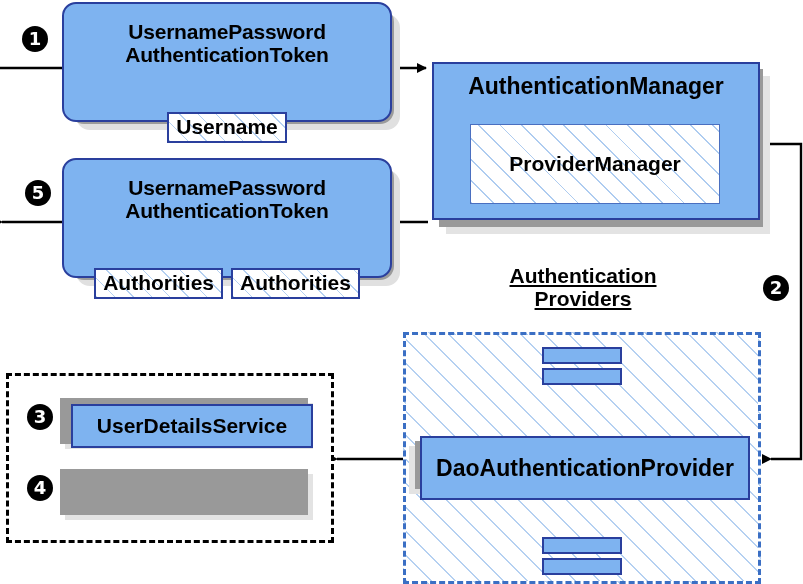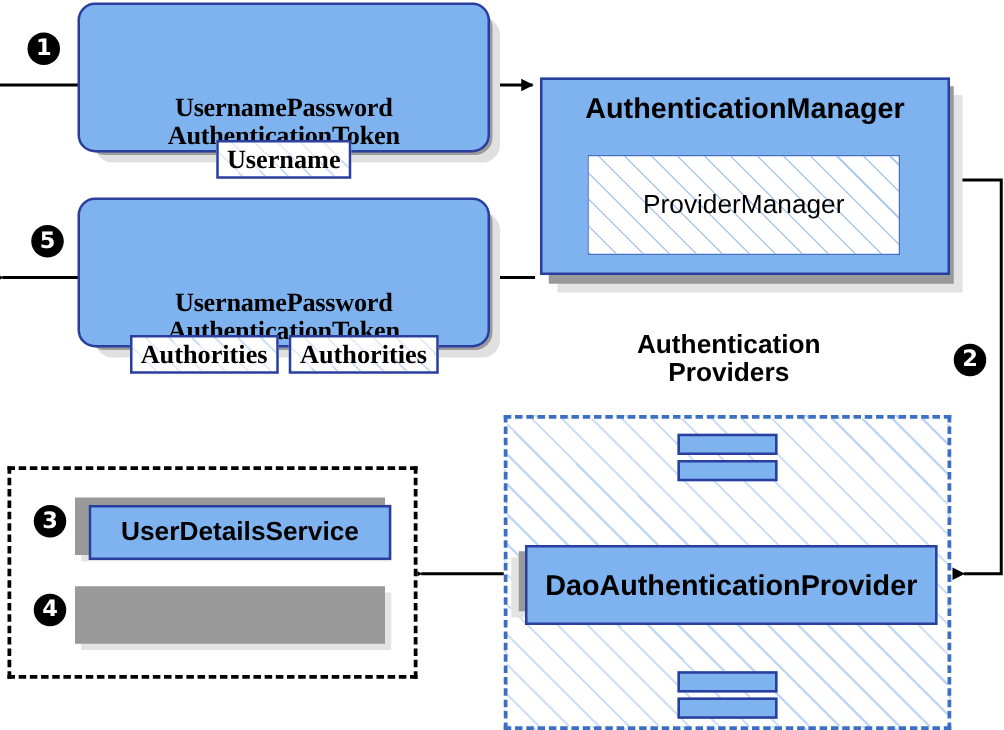--- a/index.html
+++ b/index.html
@@ -46,23 +46,22 @@
   }
   .shadow2 {
     position: absolute;
     background: #e3e3e3;
     z-index: 1;
   }
   
   .token {
     border-radius: 14px;
     flex-direction: column;
-    justify-content: flex-end;
-    padding-top: 7px;
-    font-family: Liberation Serif, serif;
+    justify-content: flex-start;
+    padding-top: 17px;
   }
   .token .title {
     font-size: 21px;
     letter-spacing: -0.2px;
     width: 100%;
     text-align: center;
   }
   .token-shadow {
     position: absolute;
     background: #9b9b9b;
@@ -121,21 +120,21 @@
         45deg,
         rgba(120,170,230,0.6) 0px,
         rgba(120,170,230,0.6) 1.3px,
         rgba(255,255,255,0) 1.3px,
         rgba(255,255,255,0) 15px
       ),
       #ffffff;
     display: flex;
     align-items: center;
     justify-content: center;
-    font-weight: normal;
+    font-weight: bold;
     font-size: 21px;
     color: #000;
   }
   
   .providers-container {
     position: absolute;
     box-sizing: border-box;
     border: 3px dashed #3b6fc4;
     background:
       repeating-linear-gradient(
@@ -259,21 +258,21 @@
   <div class="node token" style="left:62px; top:158px; width:330px; height:120px;">
     <div class="title">UsernamePassword</div>
     <div class="title">AuthenticationToken</div>
     <div class="attr-row" style="top:76px;">
       <div class="attr">Authorities</div>
       <div class="attr">Authorities</div>
     </div>
   </div>
   <div class="badge" style="left:25px; top:180px;">5</div>
 
-  <div class="section-label" style="left:443px; top:264px; width:280px;">
+  <div class="section-label" style="left:443px; top:264px; width:280px;text-decoration:underline;">
     <div>Authentication</div>
     <div>Providers</div>
   </div>
   <div class="badge" style="left:763px; top:275px;">2</div>
 
   <div class="providers-container" style="left:403px; top:332px; width:358px; height:252px;"></div>
 
   <div class="bar" style="left:542px; top:347px; width:80px; height:17px;"></div>
   <div class="bar" style="left:542px; top:368px; width:80px; height:17px;"></div>
 

